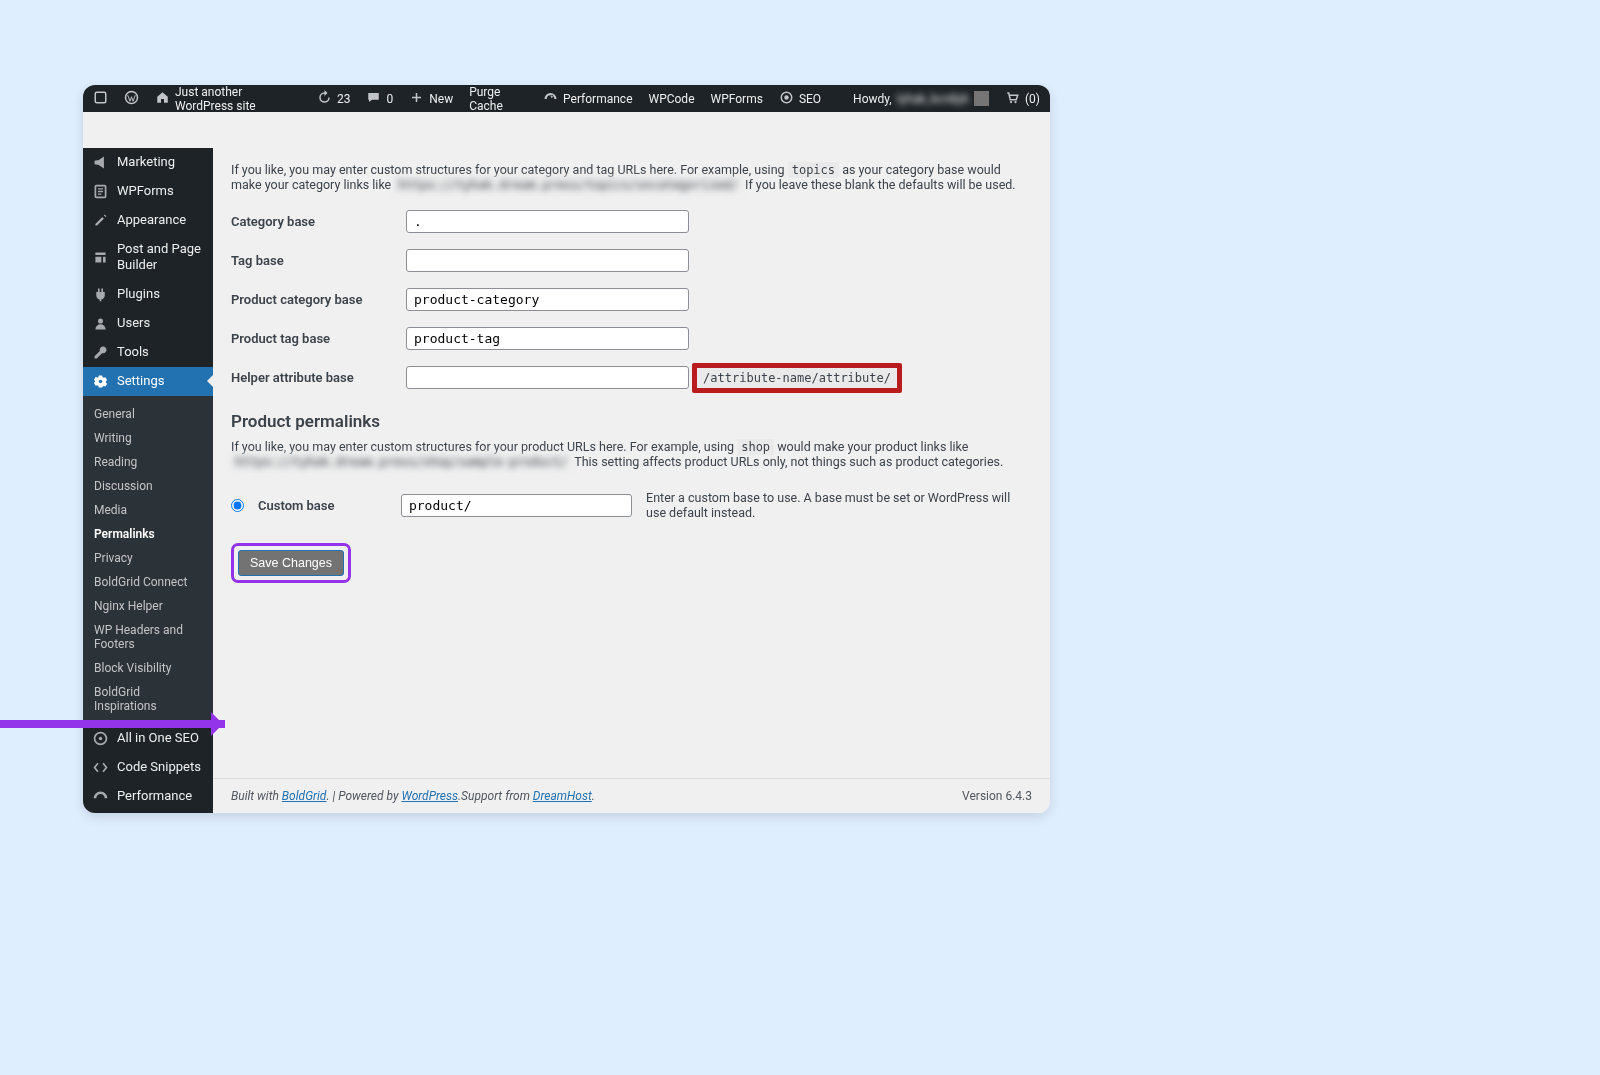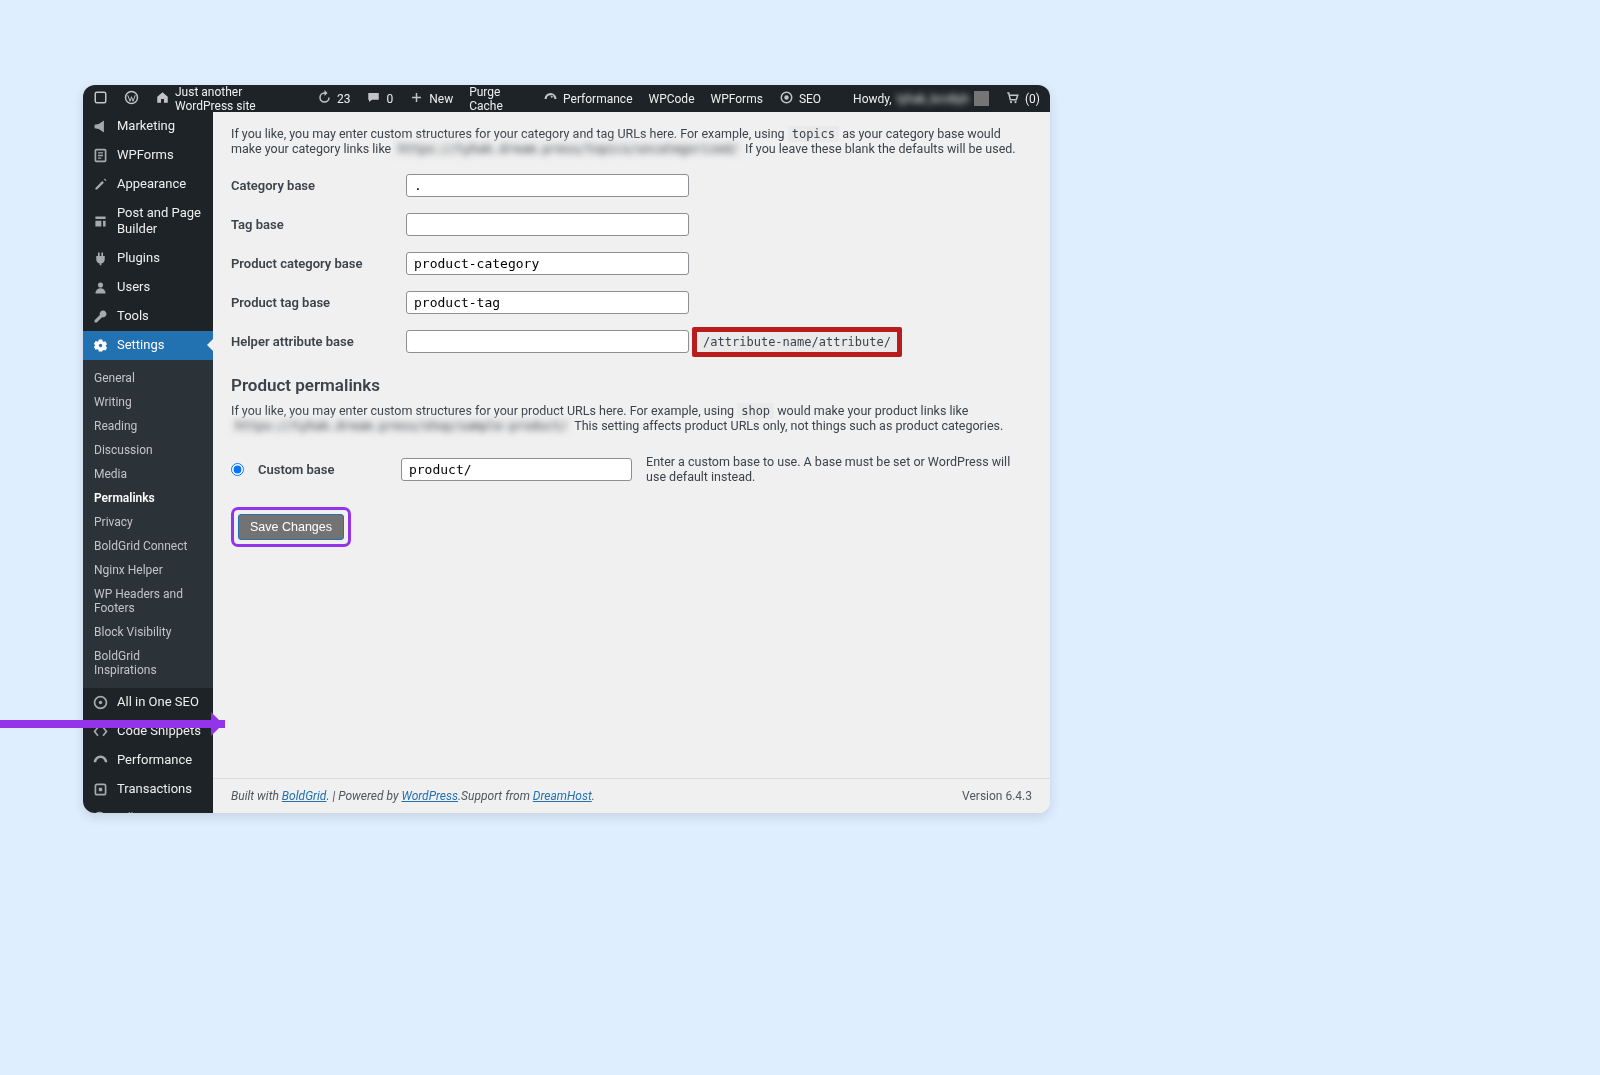--- a/index.html
+++ b/index.html
@@ -34,21 +34,21 @@
     padding: 0 10px;
     font-size: 12px;
     gap: 16px;
   }
   .admin-bar .spacer { flex: 1; }
   .admin-bar .ab-item { display: inline-flex; align-items: center; gap: 5px; cursor: pointer; color:#eee;}
   .ab-icon svg { width:15px; height:15px; fill:#c3c4c7;}
   .avatar-sq { width:15px; height:15px; background:#757575; display:inline-block;}
   .blurred-text { filter: blur(3px); }
   
-  .body-area { flex:1; display:flex; min-height:0;}
+  .body-area { flex:1; display:flex; min-height:0;margin-top:36px;}
   
   .sidebar {
     width: 130px;
     background: #1d2327;
     color: #fff;
     font-size: 13px;
     display:flex;
     flex-direction:column;
     overflow:hidden;
   }

